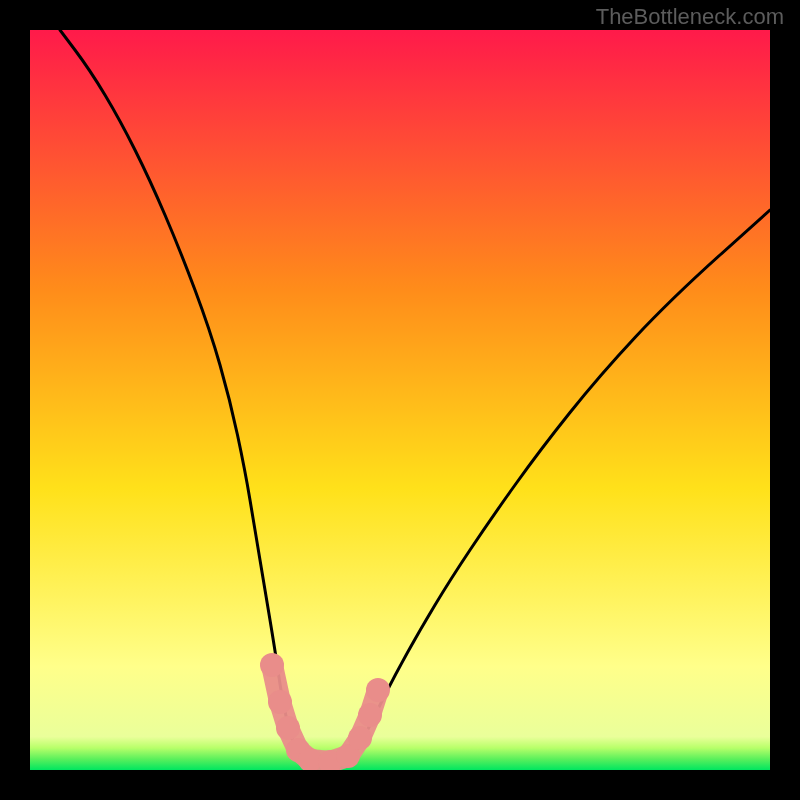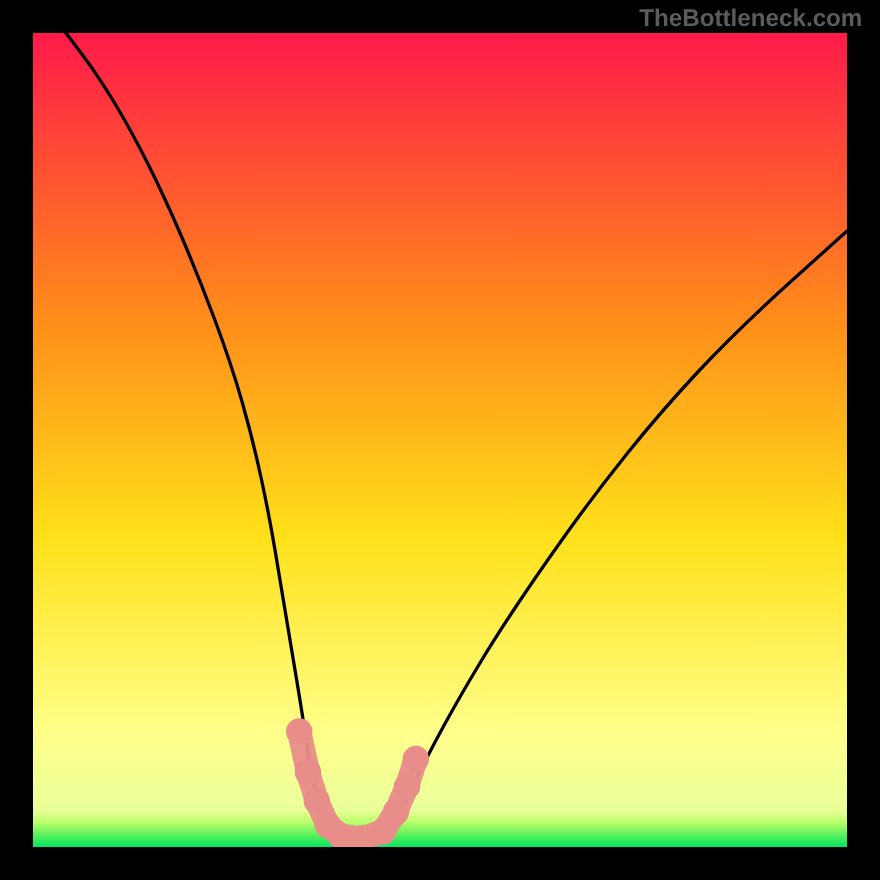--- a/index.html
+++ b/index.html
@@ -26,21 +26,21 @@
     height: 740px;
     overflow: hidden;
   }
   .watermark {
     position: absolute;
     top: 4px;
     right: 16px;
     font-family: Arial, Helvetica, sans-serif;
     font-size: 22px;
     color: #5c5c5c;
-    font-weight: 700;
+    font-weight: 400;
     letter-spacing: 0px;
     margin-left: 21px;
   }
   svg {
     display: block;
   }
 </style>
 </head>
 <body>
 

